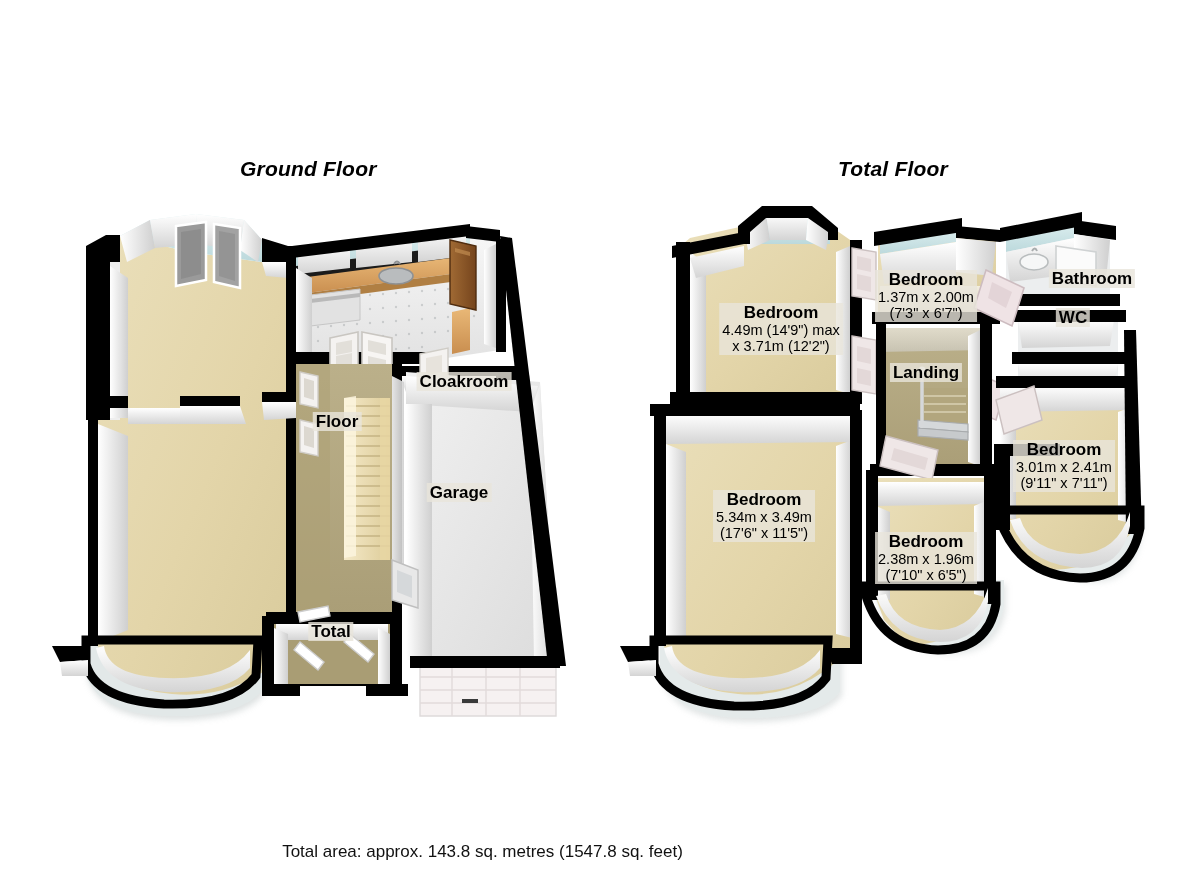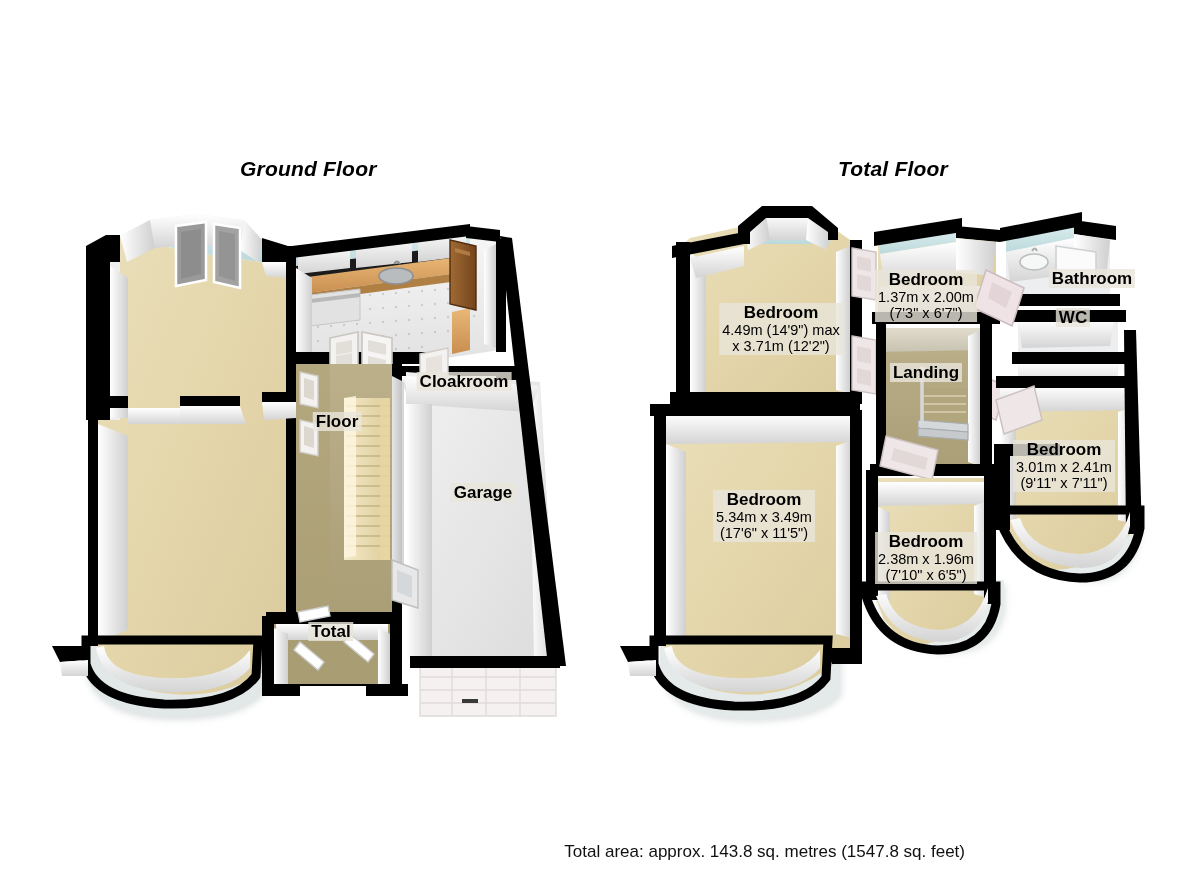--- a/index.html
+++ b/index.html
@@ -58,21 +58,21 @@
     font-weight: normal;
     background: rgba(233,229,219,0.80);
     padding: 0 3px;
   }
 
   #footer-total {
     position: absolute;
     left: 0;
     top: 842px;
     width: 965px;
-    text-align: right;
+    text-align: center;
     font-size: 17px;
     color: #111111;
   }
 </style>
 </head>
 <body>
 
 <div id="plan">
 
   <svg class="floor-svg" viewBox="0 0 1200 873" aria-hidden="true">
@@ -521,21 +521,21 @@
 
 
   <div class="room-label" style="left:464px; top:372px; transform:translateX(-50%);">
     <span class="rl-name">Cloakroom</span>
   </div>
 
   <div class="room-label" style="left:337px; top:412px; transform:translateX(-50%);">
     <span class="rl-name">Floor</span>
   </div>
 
-  <div class="room-label" style="left:459px; top:483px; transform:translateX(-50%);margin-left:24px;">
+  <div class="room-label" style="left:459px; top:483px; transform:translateX(-50%);">
     <span class="rl-name">Garage</span>
   </div>
 
   <div class="room-label" style="left:331px; top:622px; transform:translateX(-50%);">
     <span class="rl-name">Total</span>
   </div>
 
   <div class="room-label" style="left:781px; top:303px; transform:translateX(-50%);">
     <span class="rl-name">Bedroom</span>
     <span class="rl-dim">4.49m (14'9") max</span>

